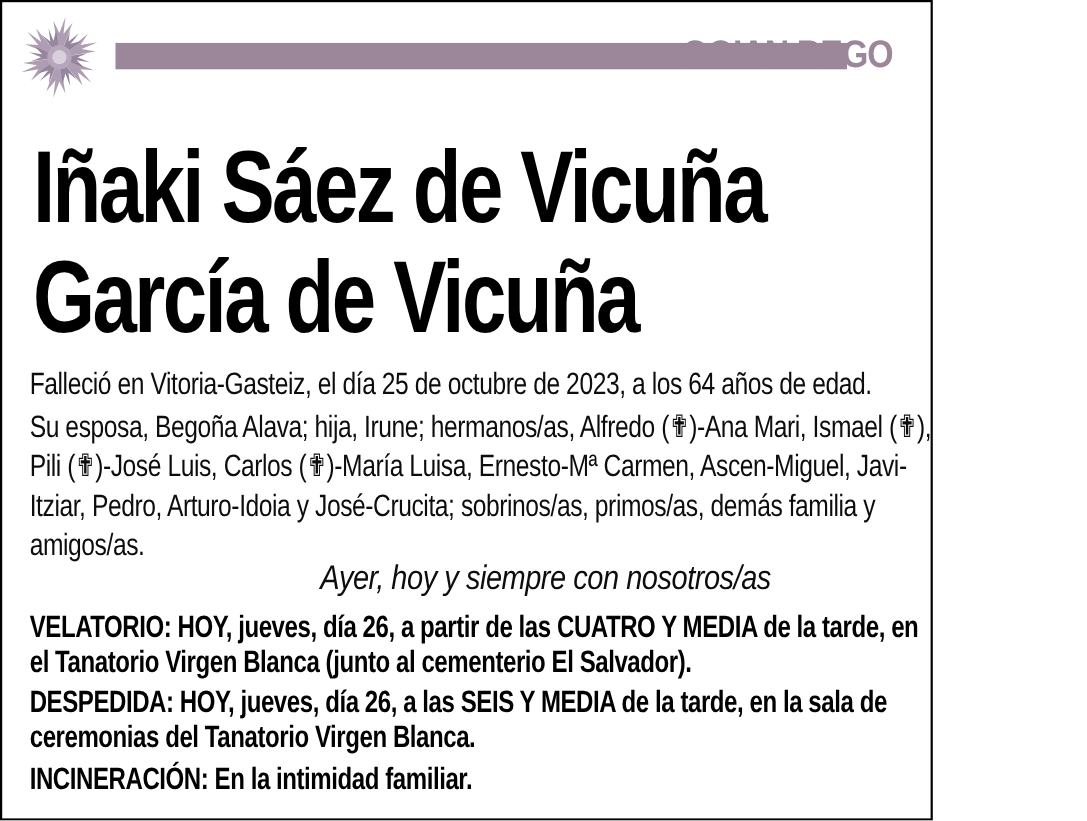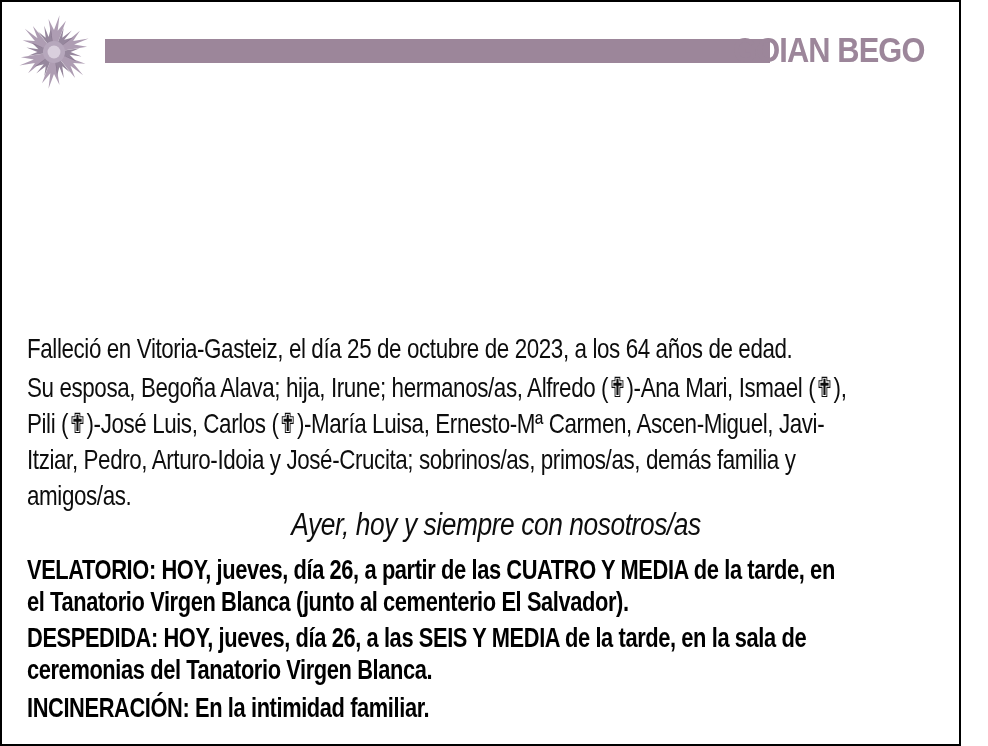--- a/index.html
+++ b/index.html
@@ -1,18 +1,18 @@
 <!DOCTYPE html>
 <html><head>
 <meta charset="utf-8">
 <style>
   html,body{margin:0;padding:0;background:#fff;}
   .page{
     position:relative;
-    width:961px;height:746px;
+    width:848px;height:746px;
     box-sizing:border-box;
     border:2px solid #000;
     background:#fff;
     font-family:"Liberation Sans","DejaVu Sans",sans-serif;
     overflow:hidden;
   }
   .ornament{position:absolute;left:6px;top:4px;width:92px;height:92px;}
   .masthead-bar{position:absolute;left:103px;top:37px;width:665px;height:24px;background:#9c869a;}
   .brand{
     position:absolute;right:34px;top:28px;
@@ -72,20 +72,24 @@
       <path d="M50 50 L46 22 L50 32 L55 20 L53 33 L60 26 L55 38 Z" transform="rotate(330 50 50)"></path>
     </g>
     <circle cx="50" cy="50" r="12" fill="#b6a7bc"></circle>
     <circle cx="50" cy="50" r="7" fill="#d9cfdd"></circle>
     <circle cx="50" cy="50" r="3" fill="#a violet" opacity="0"></circle>
   </svg>
 
   <div class="masthead-bar"></div>
   <div class="brand">GOIAN BEGO</div>
 
+  <div class="headline">
+    <div class="h1-line">Iñaki Sáez de Vicuña</div>
+    <div class="h1-line">García de Vicuña</div>
+  </div>
 
   <div class="body-line" style="top:329px">Falleció en Vitoria-Gasteiz, el día 25 de octubre de 2023, a los 64 años de edad.</div>
 
   <div class="body-line" style="top:368px">Su esposa, Begoña Alava; hija, Irune; hermanos/as, Alfredo (✟)-Ana Mari, Ismael (✟),</div>
   <div class="body-line" style="top:404px">Pili (✟)-José Luis, Carlos (✟)-María Luisa, Ernesto-Mª Carmen, Ascen-Miguel, Javi-</div>
   <div class="body-line" style="top:440px">Itziar, Pedro, Arturo-Idoia y José-Crucita; sobrinos/as, primos/as, demás familia y</div>
   <div class="body-line" style="top:476px">amigos/as.</div>
 
   <div class="motto">Ayer, hoy y siempre con nosotros/as</div>
 

